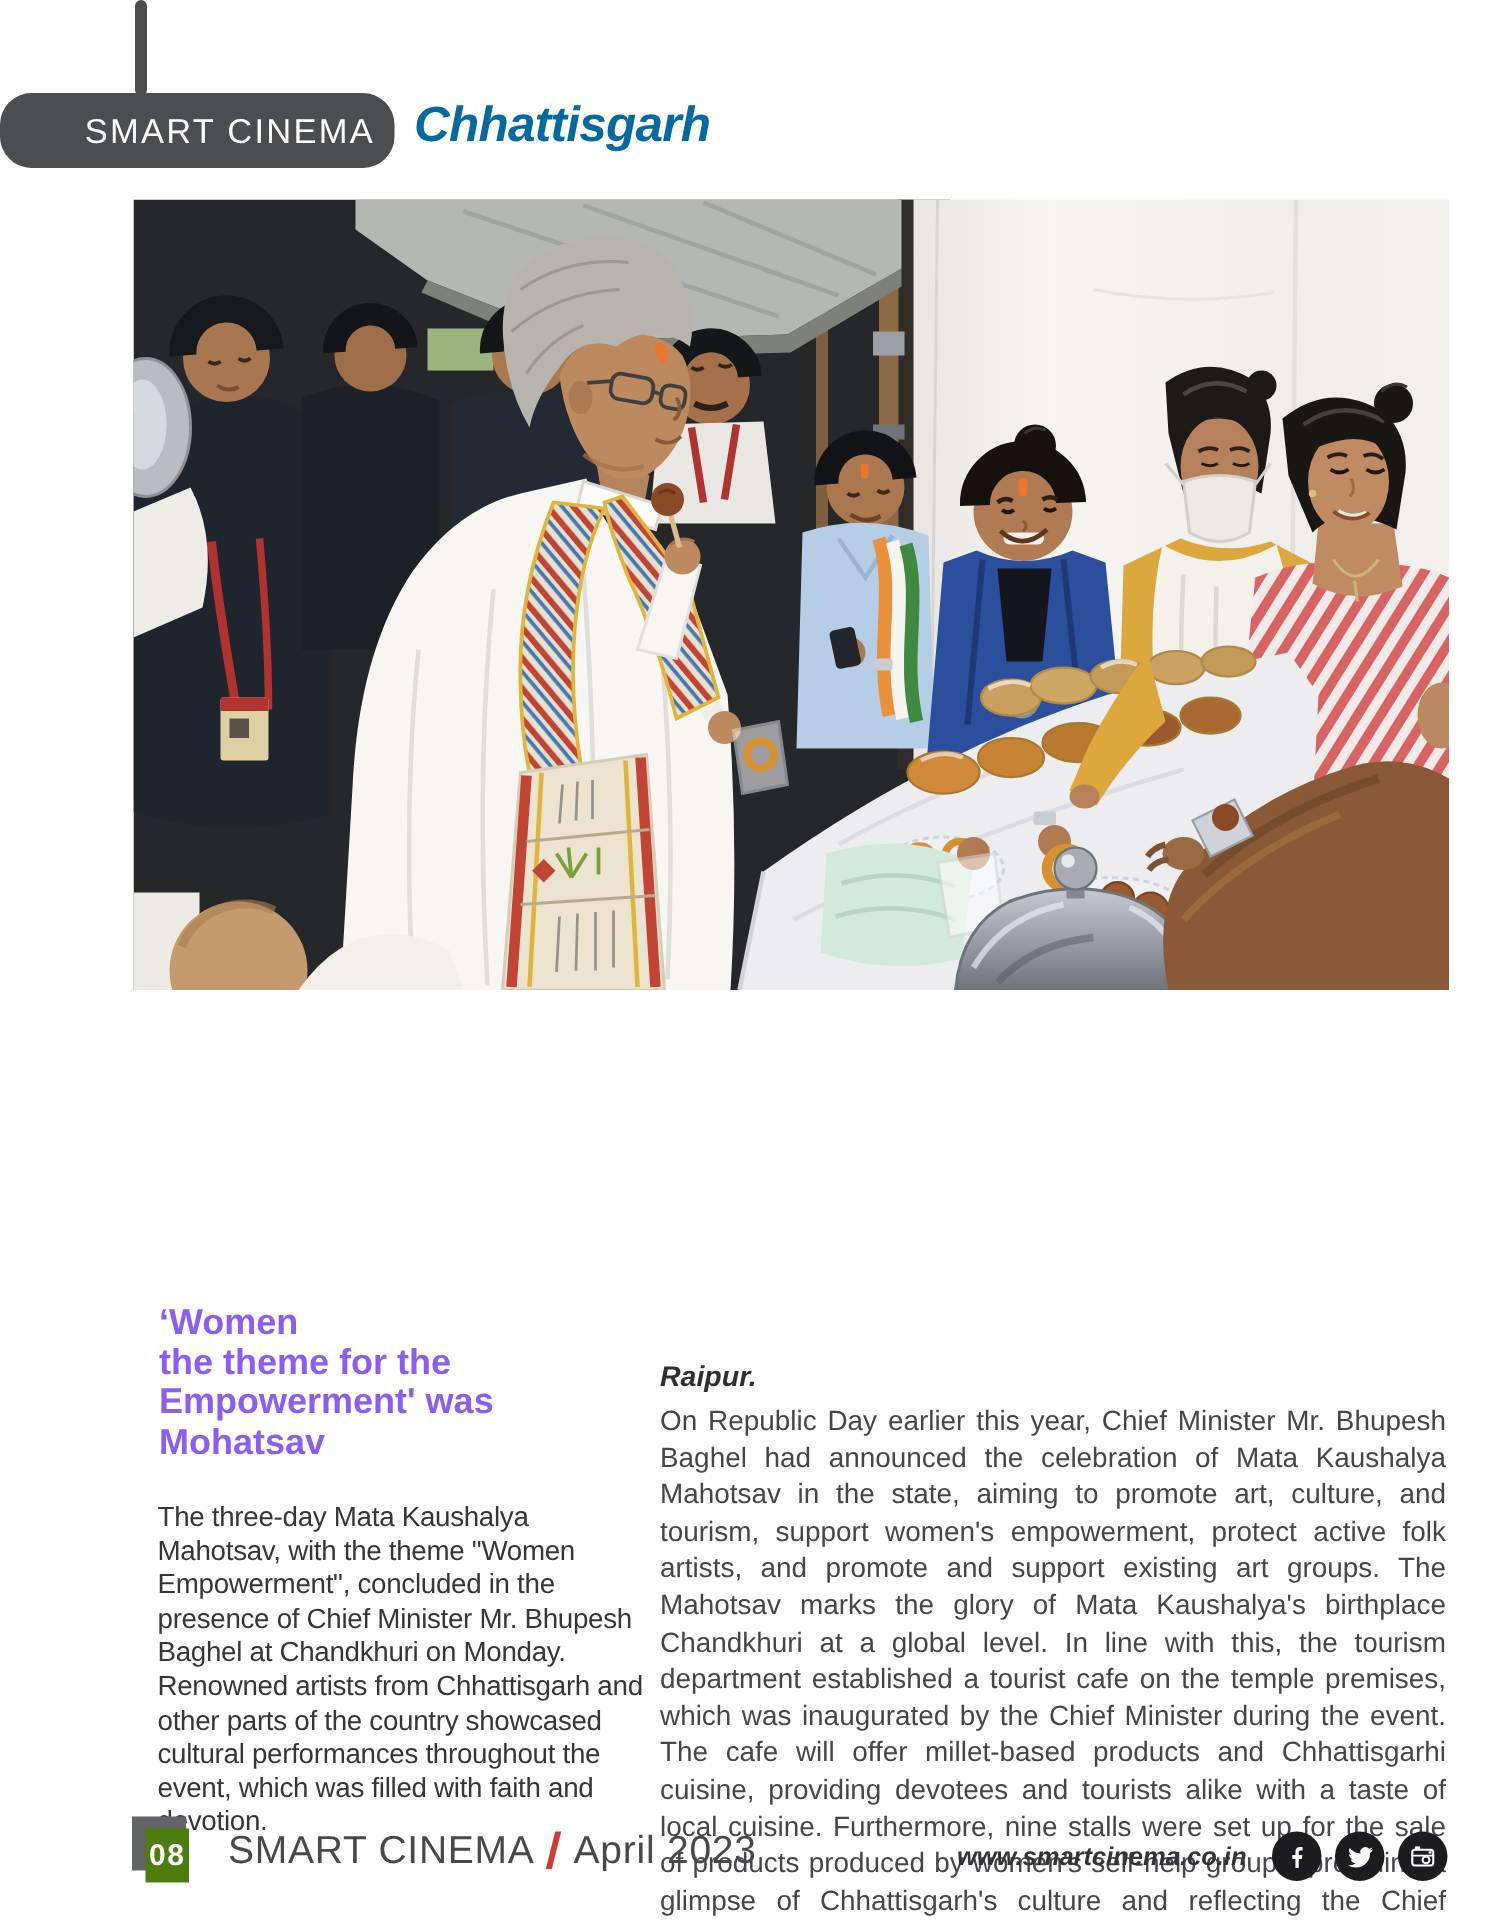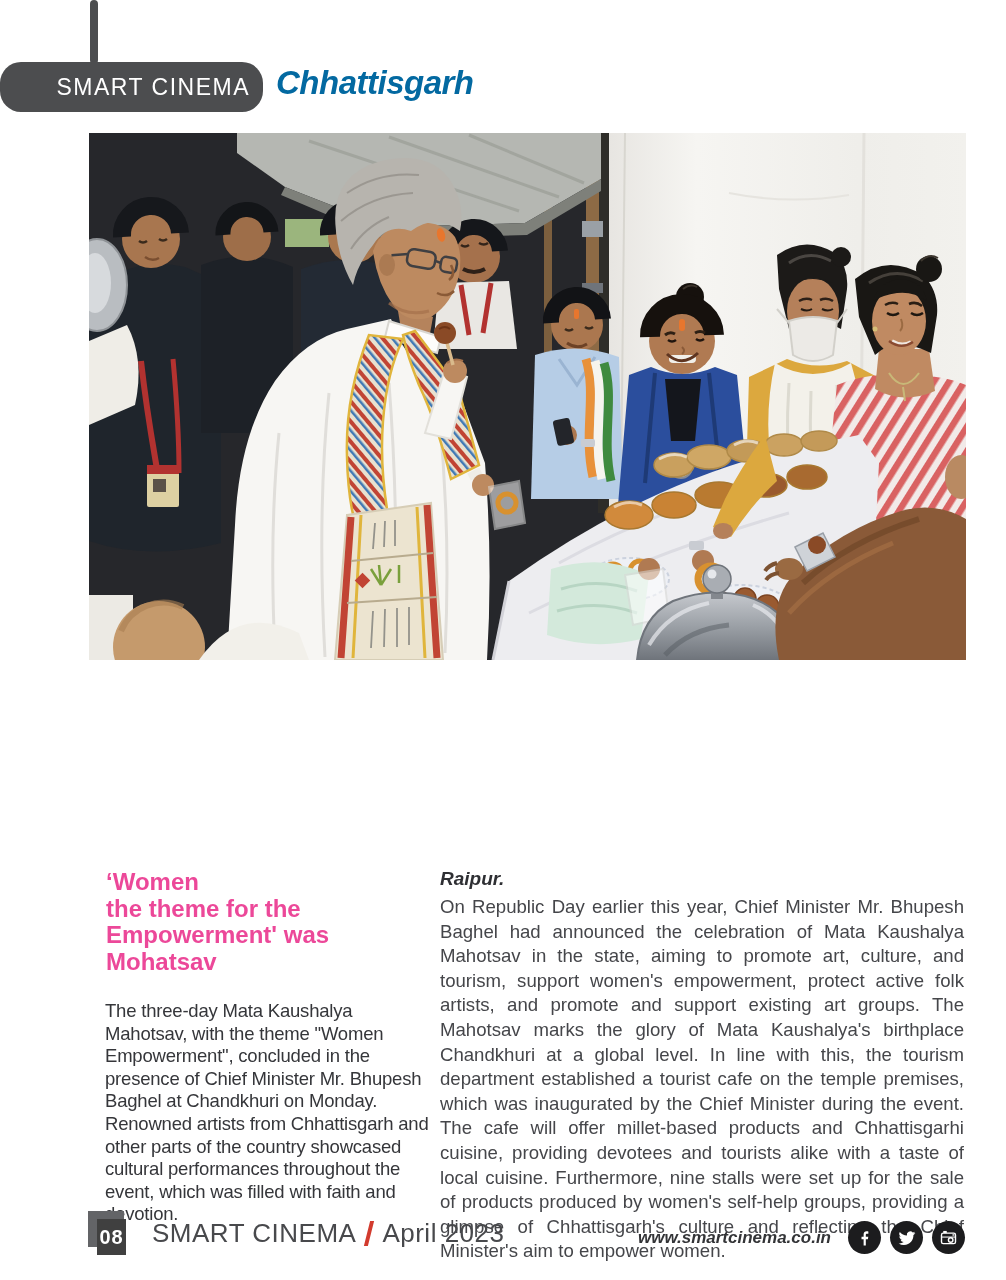--- a/index.html
+++ b/index.html
@@ -19,33 +19,33 @@
   .photo{left:89px;top:133px;width:877px;height:527px;}
 
   
   .headline{left:108px;top:684px;width:880px;}
   .headline .hl{font-size:42px;font-weight:bold;color:#56575b;line-height:51px;
                 letter-spacing:-0.5px;white-space:nowrap;transform:scaleX(0.88);
                 transform-origin:0 50%;}
 
   
   .subhead{left:106px;top:869px;}
-  .subhead .sl{font-size:24px;font-weight:bold;color:#ec4899;line-height:26.5px;white-space:nowrap;}
+  .subhead .sl{font-size:24px;font-weight:bold;color:#8b5cf6;line-height:26.5px;white-space:nowrap;}
   .leftbody{left:105px;top:1000px;width:334px;font-size:18.5px;line-height:22.6px;
             color:#35363a;letter-spacing:-0.2px;}
 
   
   .rightcol{left:440px;top:868px;width:524px;}
-  .dateline{font-size:19px;font-weight:bold;font-style:italic;color:#2e2f33;}
+  .dateline{font-size:19px;font-weight:bold;font-style:italic;color:#2e2f33;margin-top:40px;}
   .rbody{margin-top:5px;font-size:18.6px;line-height:24.6px;color:#45464a;text-align:justify;}
 
   
   .badge{left:88px;top:1211px;width:52px;height:45px;}
   .badge .back{position:absolute;left:0;top:0;width:36px;height:36px;background:#636467;}
-  .badge .front{position:absolute;left:9px;top:8px;width:29px;height:36px;background:#404040;
+  .badge .front{position:absolute;left:9px;top:8px;width:29px;height:36px;background:#4d7c0f;
                 color:#ffffff;font-size:20px;font-weight:bold;display:flex;align-items:center;
                 justify-content:center;letter-spacing:1px;}
   .brandline{left:152px;top:1214px;height:38px;display:flex;align-items:center;gap:11px;}
   .bmag,.bissue{font-size:26px;color:#48494c;letter-spacing:0.5px;}
   .bsep{width:4px;height:25px;background:#d23b2e;transform:skewX(-14deg);}
   .webline{right:41px;top:1221px;display:flex;align-items:center;gap:9px;}
   .site{font-size:17px;font-weight:bold;font-style:italic;color:#333437;margin-right:8px;}
   .sicon{width:33px;height:33px;border-radius:50%;background:#1c1c1e;display:flex;
          align-items:center;justify-content:center;}
 </style>

